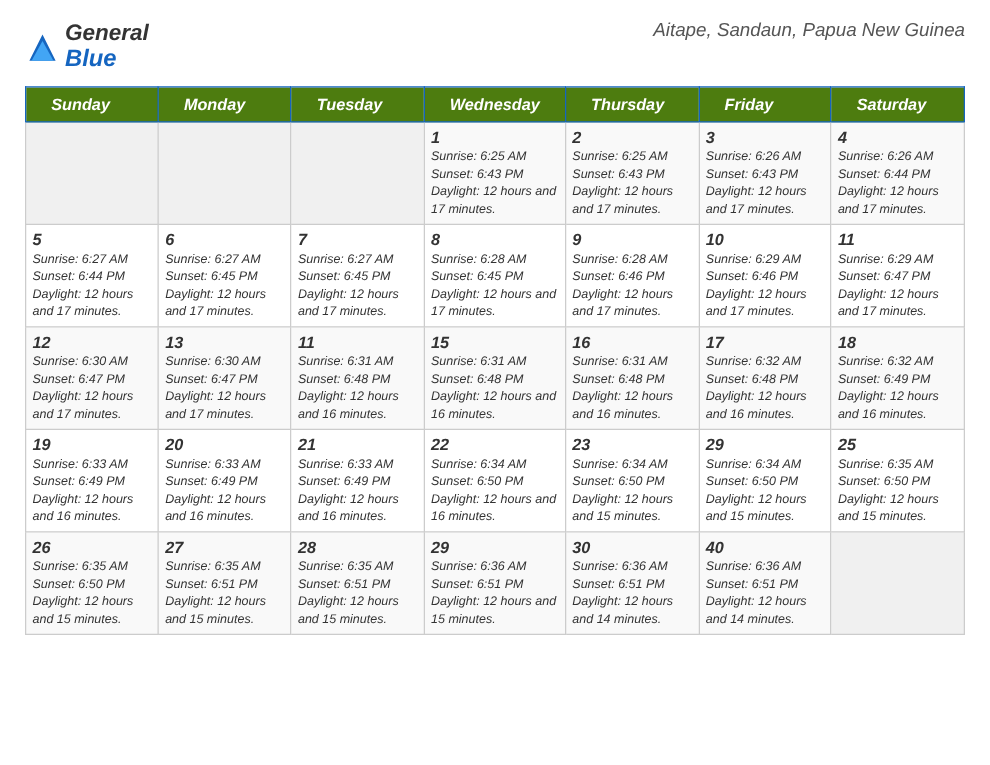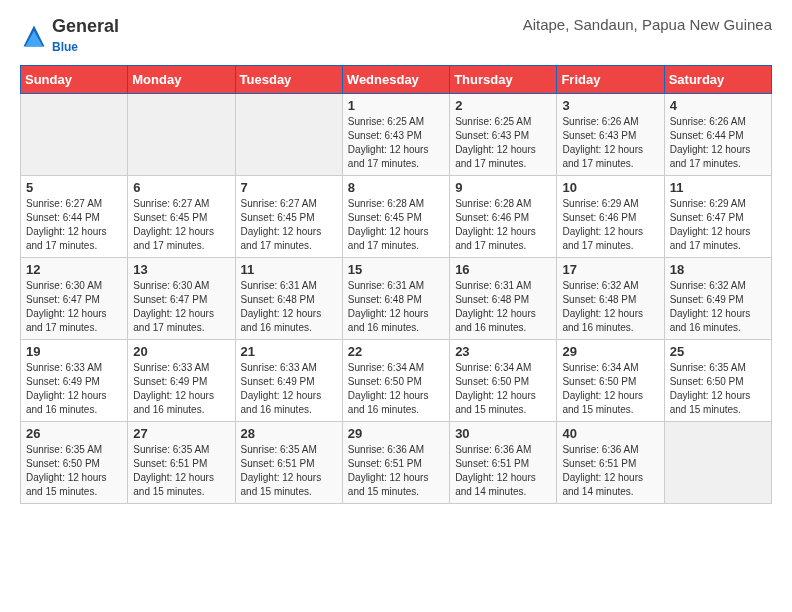--- a/index.html
+++ b/index.html
@@ -5,39 +5,40 @@
     * { box-sizing: border-box; margin: 0; padding: 0; }
     body {
       font-family: Arial, sans-serif;
       background: #fff;
       width: 792px;
       min-height: 612px;
     }
     .page {
       width: 792px;
       padding: 16px 20px 16px 20px;
+      font-style: italic;
     }
     .header {
       display: flex;
       align-items: flex-start;
       justify-content: space-between;
       margin-bottom: 10px;
     }
     .logo {
       display: flex;
       align-items: center;
       gap: 4px;
     }
     .logo-text-general {
       font-size: 18px;
       font-weight: bold;
       color: #333;
     }
     .logo-text-blue {
-      font-size: 12px;
+      font-size: 19px;
       font-weight: bold;
       color: #1565c0;
     }
     .logo-icon {
       width: 28px;
       height: 28px;
     }
     .title-block {
       text-align: right;
     }
@@ -50,25 +51,25 @@
     .subtitle {
       font-size: 15px;
       color: #555;
     }
     .calendar {
       width: 100%;
       border-collapse: collapse;
       border: 1px solid #ccc;
     }
     .calendar th {
-      background-color: #ef4444;
+      background-color: #4d7c0f;
       color: #fff;
       font-size: 13px;
       font-weight: bold;
-      padding: 6px 4px;
+      padding: 6px 20px;
       text-align: left;
       border: 1px solid #1565c0;
     }
     .calendar td {
       width: calc(100% / 7);
       vertical-align: top;
       border: 1px solid #ccc;
       padding: 4px 5px;
       min-height: 80px;
       font-size: 10.5px;

